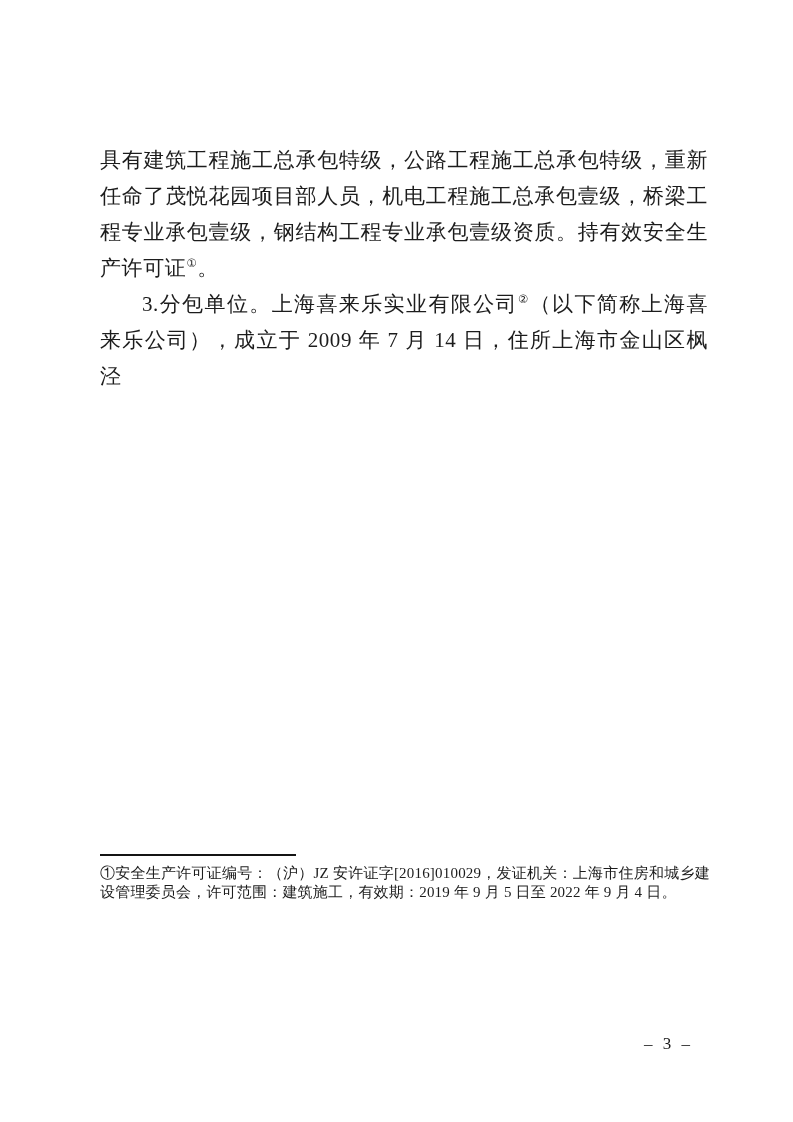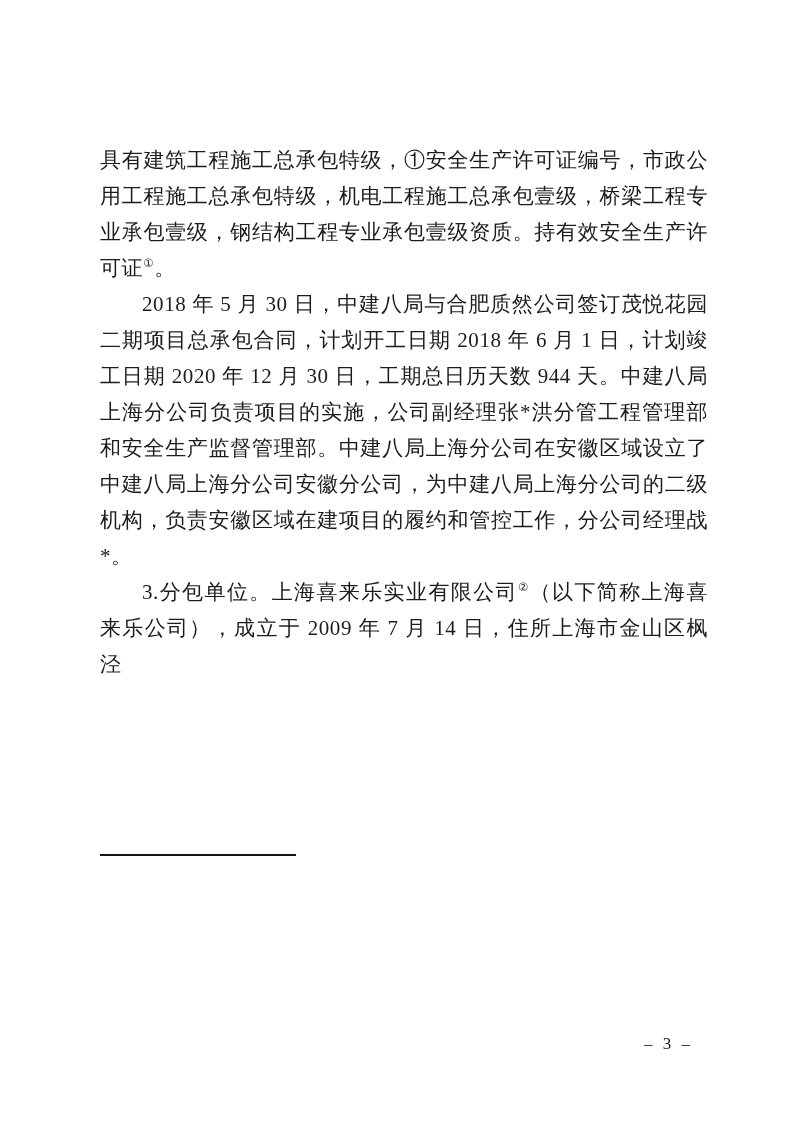--- a/index.html
+++ b/index.html
@@ -68,28 +68,28 @@
     white-space: nowrap;
   }
 </style>
 </head>
 <body>
 
 <div class="page">
 
   <main class="body-text">
 
-    <p class="para"><span>具有建筑工程施工总承包特级，①安全生产许可证编号，市政公用工程施工总承包特级，机电工程施工总承包壹级，桥梁工程专业承包壹级，钢结构工程专业承包壹级资质。持有效安全生产许可证</span><sup class="fn-ref">①</sup><span>。</span></p>
+    <p class="para"><span>具有建筑工程施工总承包特级，公路工程施工总承包特级，重新任命了茂悦花园项目部人员，机电工程施工总承包壹级，桥梁工程专业承包壹级，钢结构工程专业承包壹级资质。持有效安全生产许可证</span><sup class="fn-ref">①</sup><span>。</span></p>
 
-    <p class="para indent"><span>2018 年 5 月 30 日，中建八局与合肥质然公司签订茂悦花园二期项目总承包合同，计划开工日期 2018 年 6 月 1 日，计划竣工日期 2020 年 12 月 30 日，工期总日历天数 944 天。中建八局上海分公司负责项目的实施，公司副经理张*洪分管工程管理部和安全生产监督管理部。中建八局上海分公司在安徽区域设立了中建八局上海分公司安徽分公司，为中建八局上海分公司的二级机构，负责安徽区域在建项目的履约和管控工作，分公司经理战*。</span></p>
 
 
     <p class="para indent"><span>3.分包单位。上海喜来乐实业有限公司</span><sup class="fn-ref">②</sup><span>（以下简称上海喜来乐公司），成立于 2009 年 7 月 14 日，住所上海市金山区枫泾</span></p>
 
   </main>
 
   <footer class="footnotes">
     <div class="footnote-rule"></div>
+    <p class="footnote">①安全生产许可证编号：（沪）JZ 安许证字[2016]010029，发证机关：上海市住房和城乡建设管理委员会，许可范围：建筑施工，有效期：2019 年 9 月 5 日至 2022 年 9 月 4 日。</p>
   </footer>
 
   <div class="page-number">– 3 –</div>
 
 </div>
 
 </body></html>

